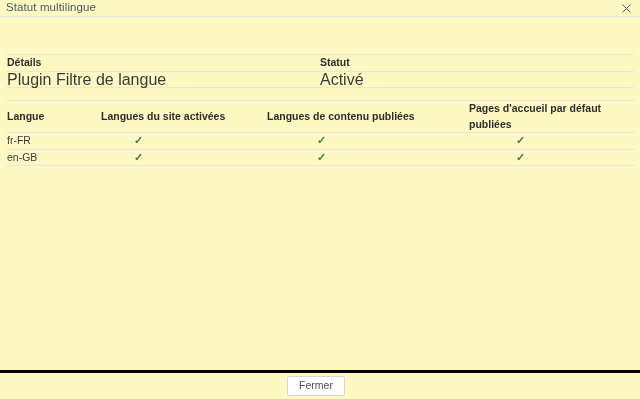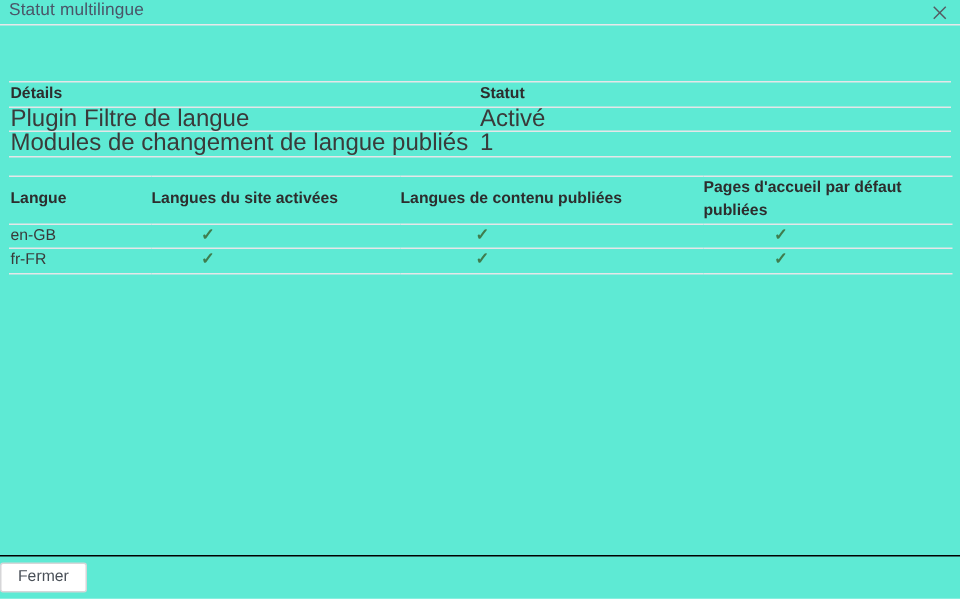--- a/index.html
+++ b/index.html
@@ -14,21 +14,21 @@
     font-size: 11px;
     color: #333333;
     overflow: hidden;
     position: relative;
   }
 
   
   .modal {
     width: 640px;
     height: 399px;
-    background: #5eead4;
+    background: #fef9c3;
     display: flex;
     flex-direction: column;
     position: relative;
   }
 
   
   .modal-header {
     height: 17px;
     min-height: 17px;
     border-bottom: 1px solid #e8e8ea;
@@ -132,24 +132,24 @@
     font-size: 11px;
     line-height: 1;
     display: inline-block;
     font-weight: 600;
   }
 
   
   .modal-footer {
     height: 29px;
     min-height: 29px;
-    border-top: 1px solid #000000;
+    border-top: 3px solid #000000;
     display: flex;
     align-items: center;
-    justify-content: flex-start;
+    justify-content: center;
     padding-right: 8px;
     box-sizing: border-box;
   }
   .btn-close {
     background: #ffffff;
     border: 1px solid #d6d6d8;
     border-radius: 2px;
     color: #4a5058;
     font-size: 10.5px;
     font-family: "Liberation Sans", sans-serif;
@@ -180,53 +180,49 @@
         <tr>
           <th class="col-label">Détails</th>
           <th class="col-status">Statut</th>
         </tr>
       </thead>
       <tbody>
         <tr>
           <td class="col-label">Plugin Filtre de langue</td>
           <td class="col-status">Activé</td>
         </tr>
-        <tr>
-          <td class="col-label">Modules de changement de langue publiés</td>
-          <td class="col-status">1</td>
-        </tr>
       </tbody>
     </table>
 
     <div class="table-gap"></div>
 
     <table class="grid lang-table">
       <thead>
         <tr>
           <th class="c0">Langue</th>
           <th class="c1">Langues du site activées</th>
           <th class="c2">Langues de contenu publiées</th>
           <th class="c3">Pages d'accueil par défaut publiées</th>
         </tr>
       </thead>
       <tbody>
         <tr>
+          <td class="c0">fr-FR</td>
+          <td class="c1 check-cell">
+            <span class="check-mark">✓</span>
+          </td>
+          <td class="c2 check-cell">
+            <span class="check-mark">✓</span>
+          </td>
+          <td class="c3 check-cell">
+            <span class="check-mark">✓</span>
+          </td>
+        </tr>
+        <tr>
           <td class="c0">en-GB</td>
-          <td class="c1 check-cell">
-            <span class="check-mark">✓</span>
-          </td>
-          <td class="c2 check-cell">
-            <span class="check-mark">✓</span>
-          </td>
-          <td class="c3 check-cell">
-            <span class="check-mark">✓</span>
-          </td>
-        </tr>
-        <tr>
-          <td class="c0">fr-FR</td>
           <td class="c1 check-cell">
             <span class="check-mark">✓</span>
           </td>
           <td class="c2 check-cell">
             <span class="check-mark">✓</span>
           </td>
           <td class="c3 check-cell">
             <span class="check-mark">✓</span>
           </td>
         </tr>

